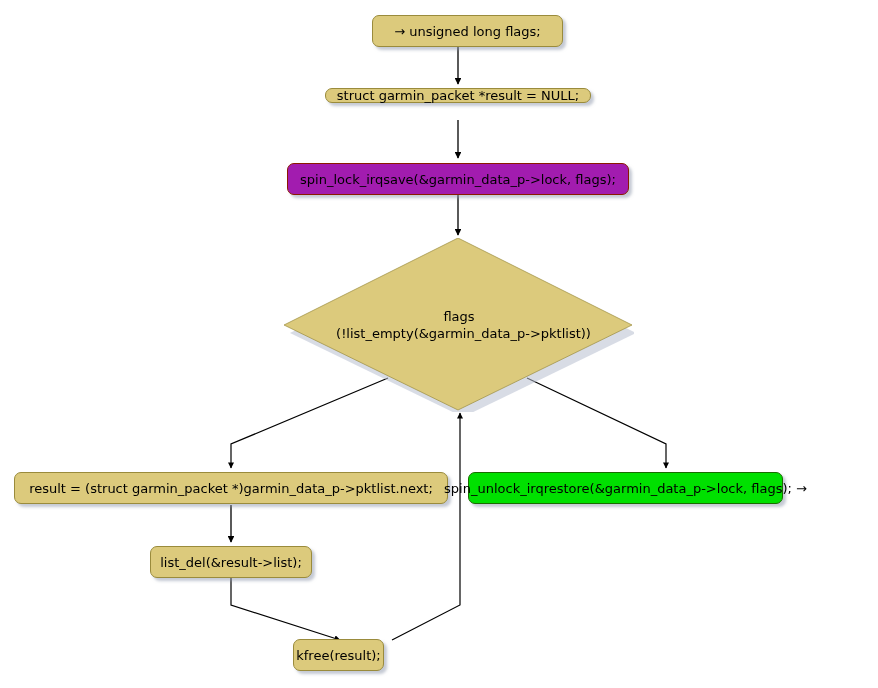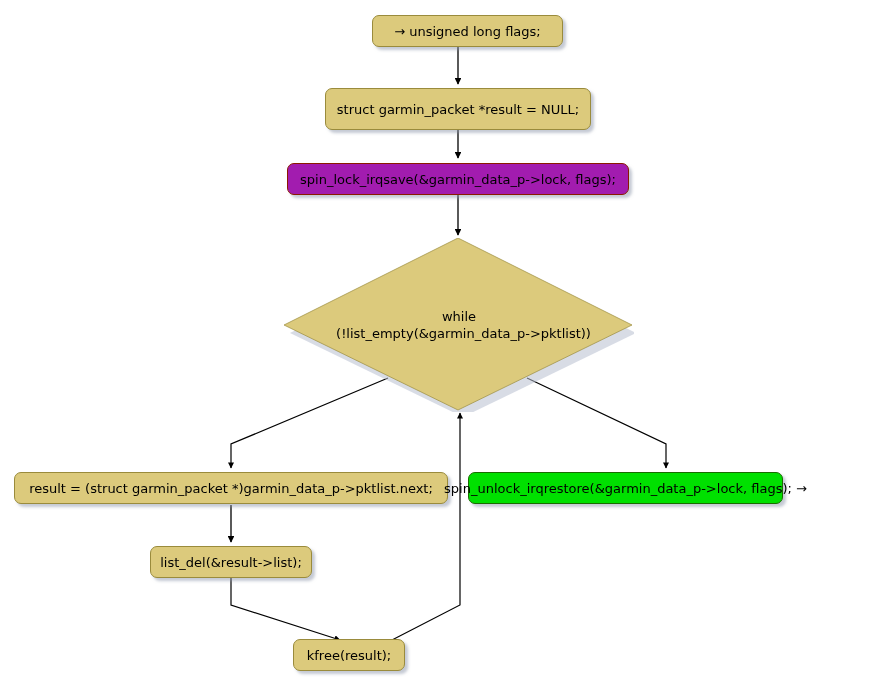--- a/index.html
+++ b/index.html
@@ -106,48 +106,48 @@
 
     <path d="M 231 578 L 231 605 L 340 640" stroke="#000000" stroke-width="1.2" fill="none" marker-end="url(#arrow)"></path>
 
     <path d="M 392 640 L 460 605 L 460 413" stroke="#000000" stroke-width="1.2" fill="none" marker-end="url(#arrow)"></path>
   </svg>
 
   <div class="node" style="left:372px; top:15px; width:191px; height:32px;">
     <span>→ unsigned long flags;</span>
   </div>
 
-  <div class="node" style="left:325px; top:88px; width:266px; height:42px;">
+  <div class="node" style="left:325px; top:88px; width:266px; height:15px;">
     <span>struct garmin_packet *result = NULL;</span>
   </div>
 
   <div class="node red" style="left:287px; top:163px; width:342px; height:32px;">
     <span>spin_lock_irqsave(&amp;garmin_data_p-&gt;lock, flags);</span>
   </div>
 
   <div class="diamond-wrap" style="left:284px; top:238px; width:350px; height:174px;">
     <svg width="350" height="174" viewBox="0 0 350 174">
       <polygon points="177,6 350,93 177,177 4,93" fill="#b8c0cf" opacity="0.55" transform="translate(2,2)"></polygon>
       <polygon points="174,0 348,87 174,172 0,87" fill="#dcca7c" stroke="#9a8b3c" stroke-width="0.7"></polygon>
     </svg>
     <div class="diamond-label">
-      <span class="ln1">while</span>
+      <span class="ln1">flags</span>
       <span class="ln2">(!list_empty(&amp;garmin_data_p-&gt;pktlist))</span>
     </div>
   </div>
 
   <div class="node" style="left:14px; top:472px; width:434px; height:32px;">
     <span>result = (struct garmin_packet *)garmin_data_p-&gt;pktlist.next;</span>
   </div>
 
   <div class="node green" style="left:468px; top:472px; width:315px; height:32px;">
     <span>spin_unlock_irqrestore(&amp;garmin_data_p-&gt;lock, flags); →</span>
   </div>
 
   <div class="node" style="left:150px; top:546px; width:162px; height:32px;">
     <span>list_del(&amp;result-&gt;list);</span>
   </div>
 
-  <div class="node" style="left:293px; top:639px; width:112px; height:32px;">
+  <div class="node" style="left:293px; top:639px; width:91px; height:32px;">
     <span>kfree(result);</span>
   </div>
 
 </div>
 
 </body></html>

